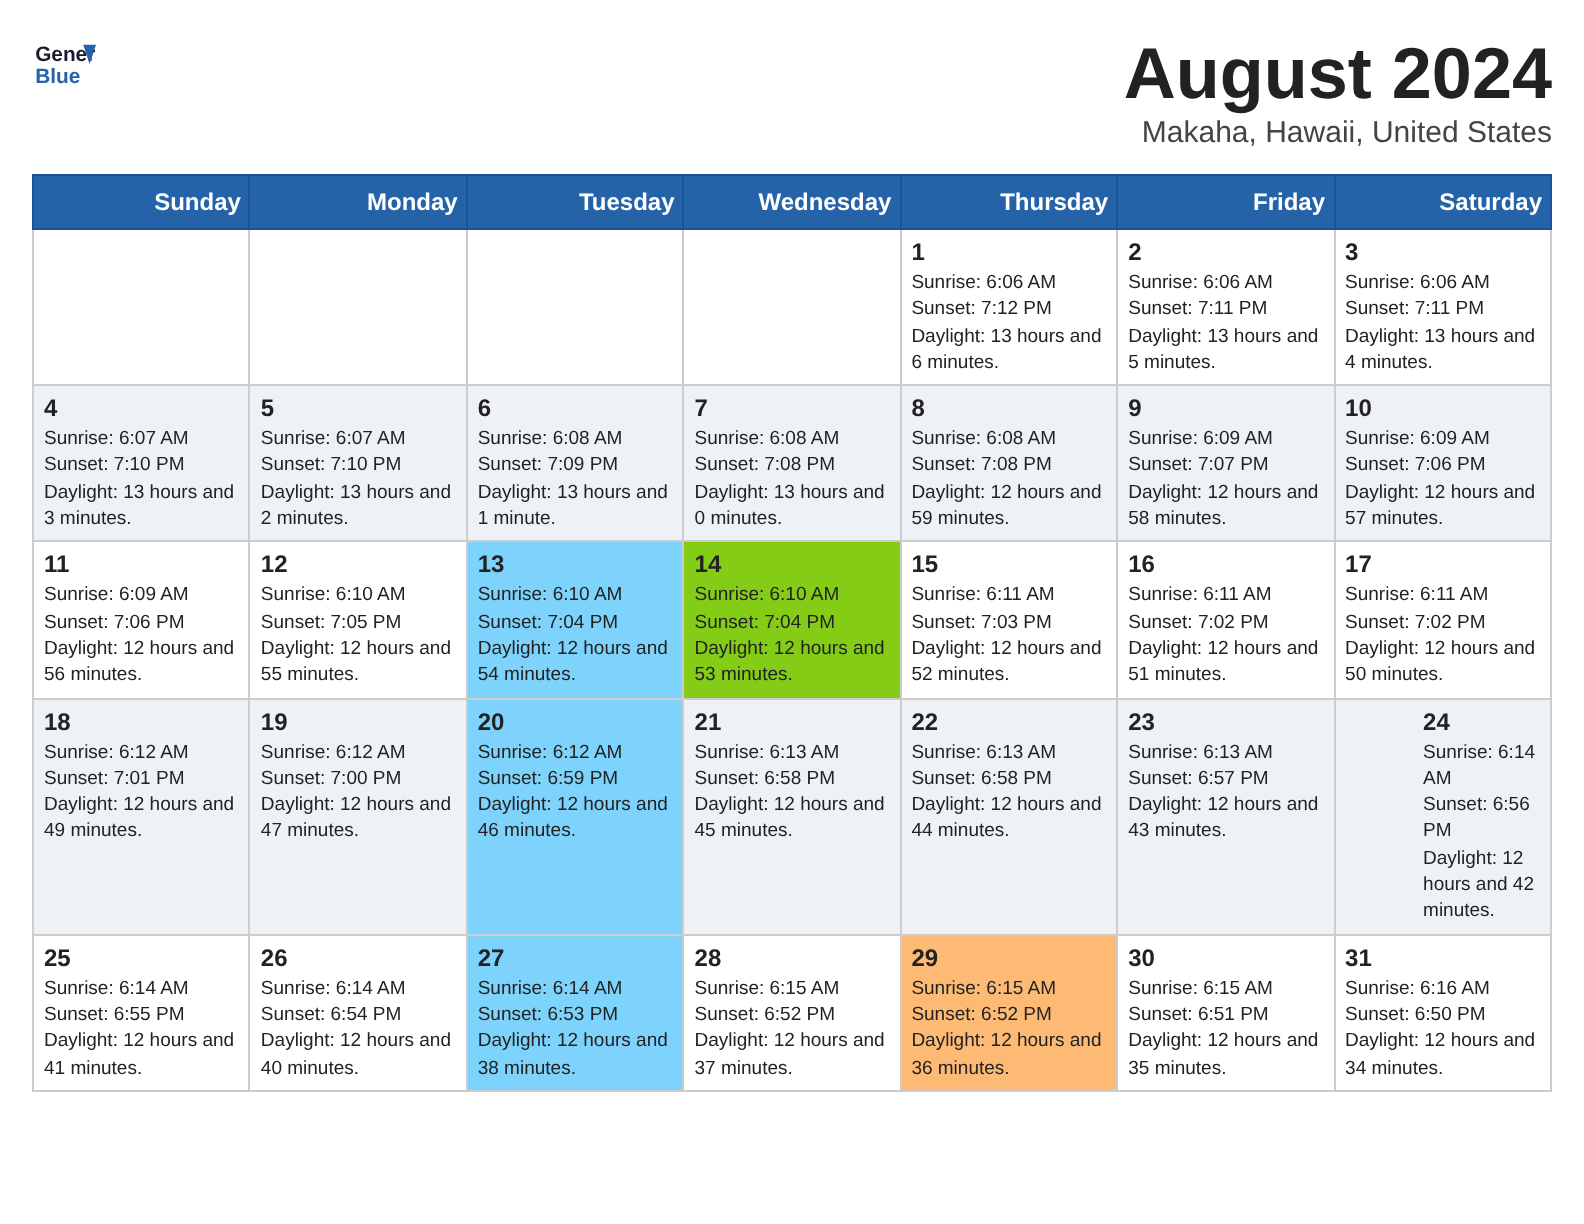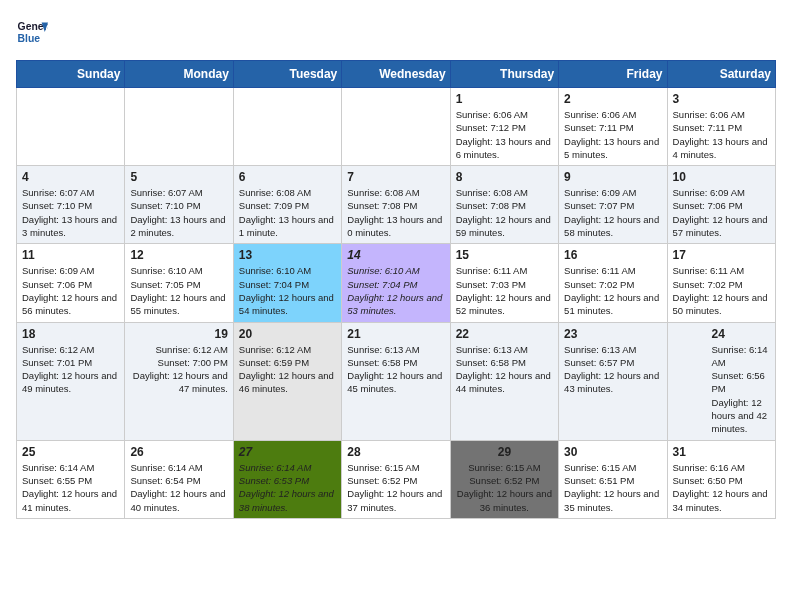--- a/index.html
+++ b/index.html
@@ -85,20 +85,24 @@
 </head>
 <body>
 
 <div class="header">
   <div class="logo">
     <svg class="logo-icon" viewBox="0 0 40 40">
       <text x="2" y="18" font-size="13" font-weight="bold" fill="#1a1a2e">General</text>
       <text x="2" y="32" font-size="13" font-weight="bold" fill="#2563a8">Blue</text>
       <polygon points="32,8 40,8 36,20" fill="#2563a8"></polygon>
     </svg>
+  </div>
+  <div class="title-block">
+    <div class="month-title">August 2024</div>
+    <div class="location">Makaha, Hawaii, United States</div>
   </div>
 </div>
 
 <table class="calendar">
   <thead>
     <tr>
       <th>Sunday</th>
       <th>Monday</th>
       <th>Tuesday</th>
       <th>Wednesday</th>
@@ -214,21 +218,21 @@
         </div>
       </td>
         <td style="background: #7dd3fc;">
         <span class="day-number">13</span>
         <div class="cell-content">
           <span>Sunrise: 6:10 AM</span><br>
           <span>Sunset: 7:04 PM</span><br>
           <span>Daylight: 12 hours and 54 minutes.</span>
         </div>
       </td>
-        <td style="background: #c4b5fd; font-style: italic;">
+        <td style="background: #84cc16;">
         <span class="day-number">14</span>
         <div class="cell-content">
           <span>Sunrise: 6:10 AM</span><br>
           <span>Sunset: 7:04 PM</span><br>
           <span>Daylight: 12 hours and 53 minutes.</span>
         </div>
       </td>
         <td style="background: rgb(255, 255, 255);">
         <span class="day-number">15</span>
         <div class="cell-content">
@@ -256,29 +260,29 @@
       </tr>
       <tr>
         <td style="background: rgb(238, 242, 247);">
         <span class="day-number">18</span>
         <div class="cell-content">
           <span>Sunrise: 6:12 AM</span><br>
           <span>Sunset: 7:01 PM</span><br>
           <span>Daylight: 12 hours and 49 minutes.</span>
         </div>
       </td>
-        <td style="background: rgb(238, 242, 247); text-align: right;">
+        <td style="background: rgb(238, 242, 247);">
         <span class="day-number">19</span>
         <div class="cell-content">
           <span>Sunrise: 6:12 AM</span><br>
           <span>Sunset: 7:00 PM</span><br>
           <span>Daylight: 12 hours and 47 minutes.</span>
         </div>
       </td>
-        <td style="background: #e5e5e5;">
+        <td style="background: #7dd3fc;">
         <span class="day-number">20</span>
         <div class="cell-content">
           <span>Sunrise: 6:12 AM</span><br>
           <span>Sunset: 6:59 PM</span><br>
           <span>Daylight: 12 hours and 46 minutes.</span>
         </div>
       </td>
         <td style="background: rgb(238, 242, 247);">
         <span class="day-number">21</span>
         <div class="cell-content">
@@ -322,37 +326,37 @@
         </div>
       </td>
         <td style="background: rgb(255, 255, 255);">
         <span class="day-number">26</span>
         <div class="cell-content">
           <span>Sunrise: 6:14 AM</span><br>
           <span>Sunset: 6:54 PM</span><br>
           <span>Daylight: 12 hours and 40 minutes.</span>
         </div>
       </td>
-        <td style="background: #4d7c0f; font-style: italic;">
+        <td style="background: #7dd3fc;">
         <span class="day-number">27</span>
         <div class="cell-content">
           <span>Sunrise: 6:14 AM</span><br>
           <span>Sunset: 6:53 PM</span><br>
           <span>Daylight: 12 hours and 38 minutes.</span>
         </div>
       </td>
         <td style="background: rgb(255, 255, 255);">
         <span class="day-number">28</span>
         <div class="cell-content">
           <span>Sunrise: 6:15 AM</span><br>
           <span>Sunset: 6:52 PM</span><br>
           <span>Daylight: 12 hours and 37 minutes.</span>
         </div>
       </td>
-        <td style="background: #737373; text-align: center;">
+        <td style="background: #fdba74;">
         <span class="day-number">29</span>
         <div class="cell-content">
           <span>Sunrise: 6:15 AM</span><br>
           <span>Sunset: 6:52 PM</span><br>
           <span>Daylight: 12 hours and 36 minutes.</span>
         </div>
       </td>
         <td style="background: rgb(255, 255, 255);">
         <span class="day-number">30</span>
         <div class="cell-content">

